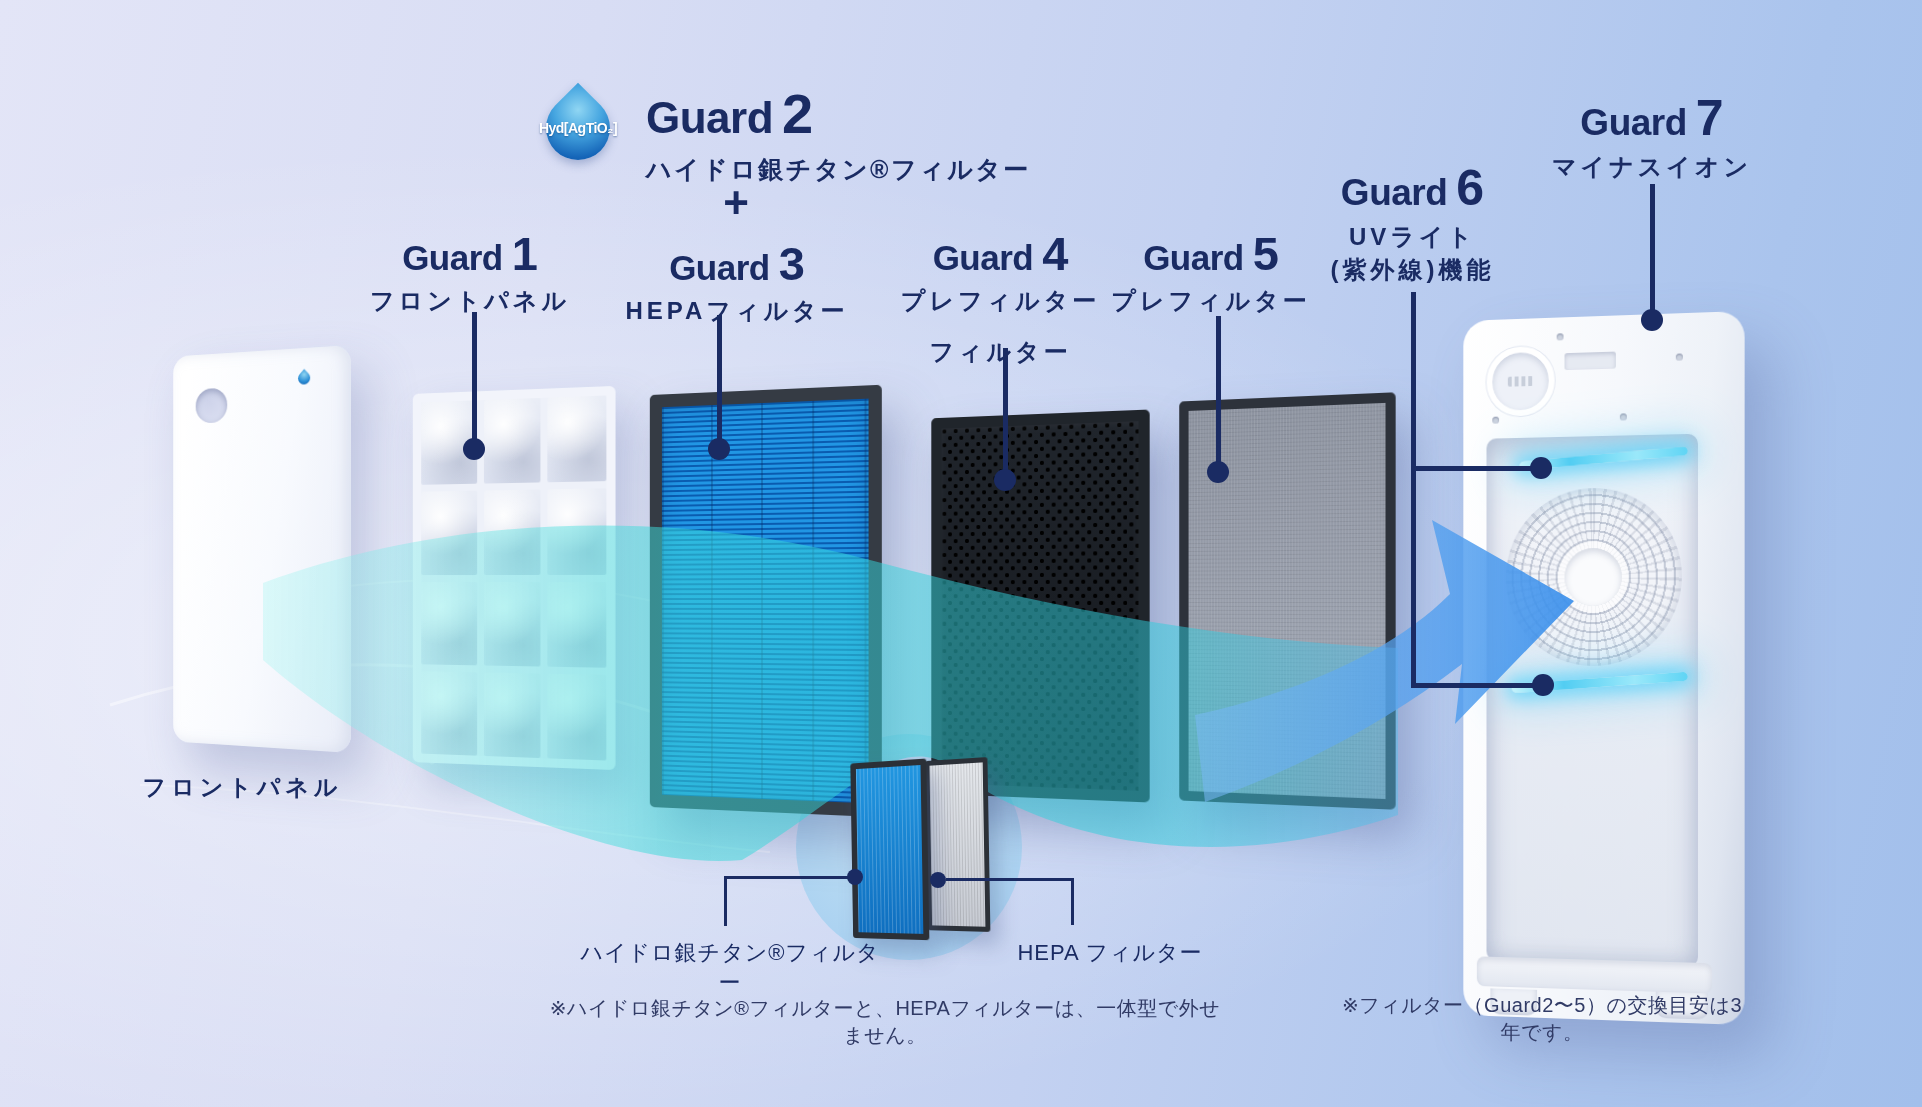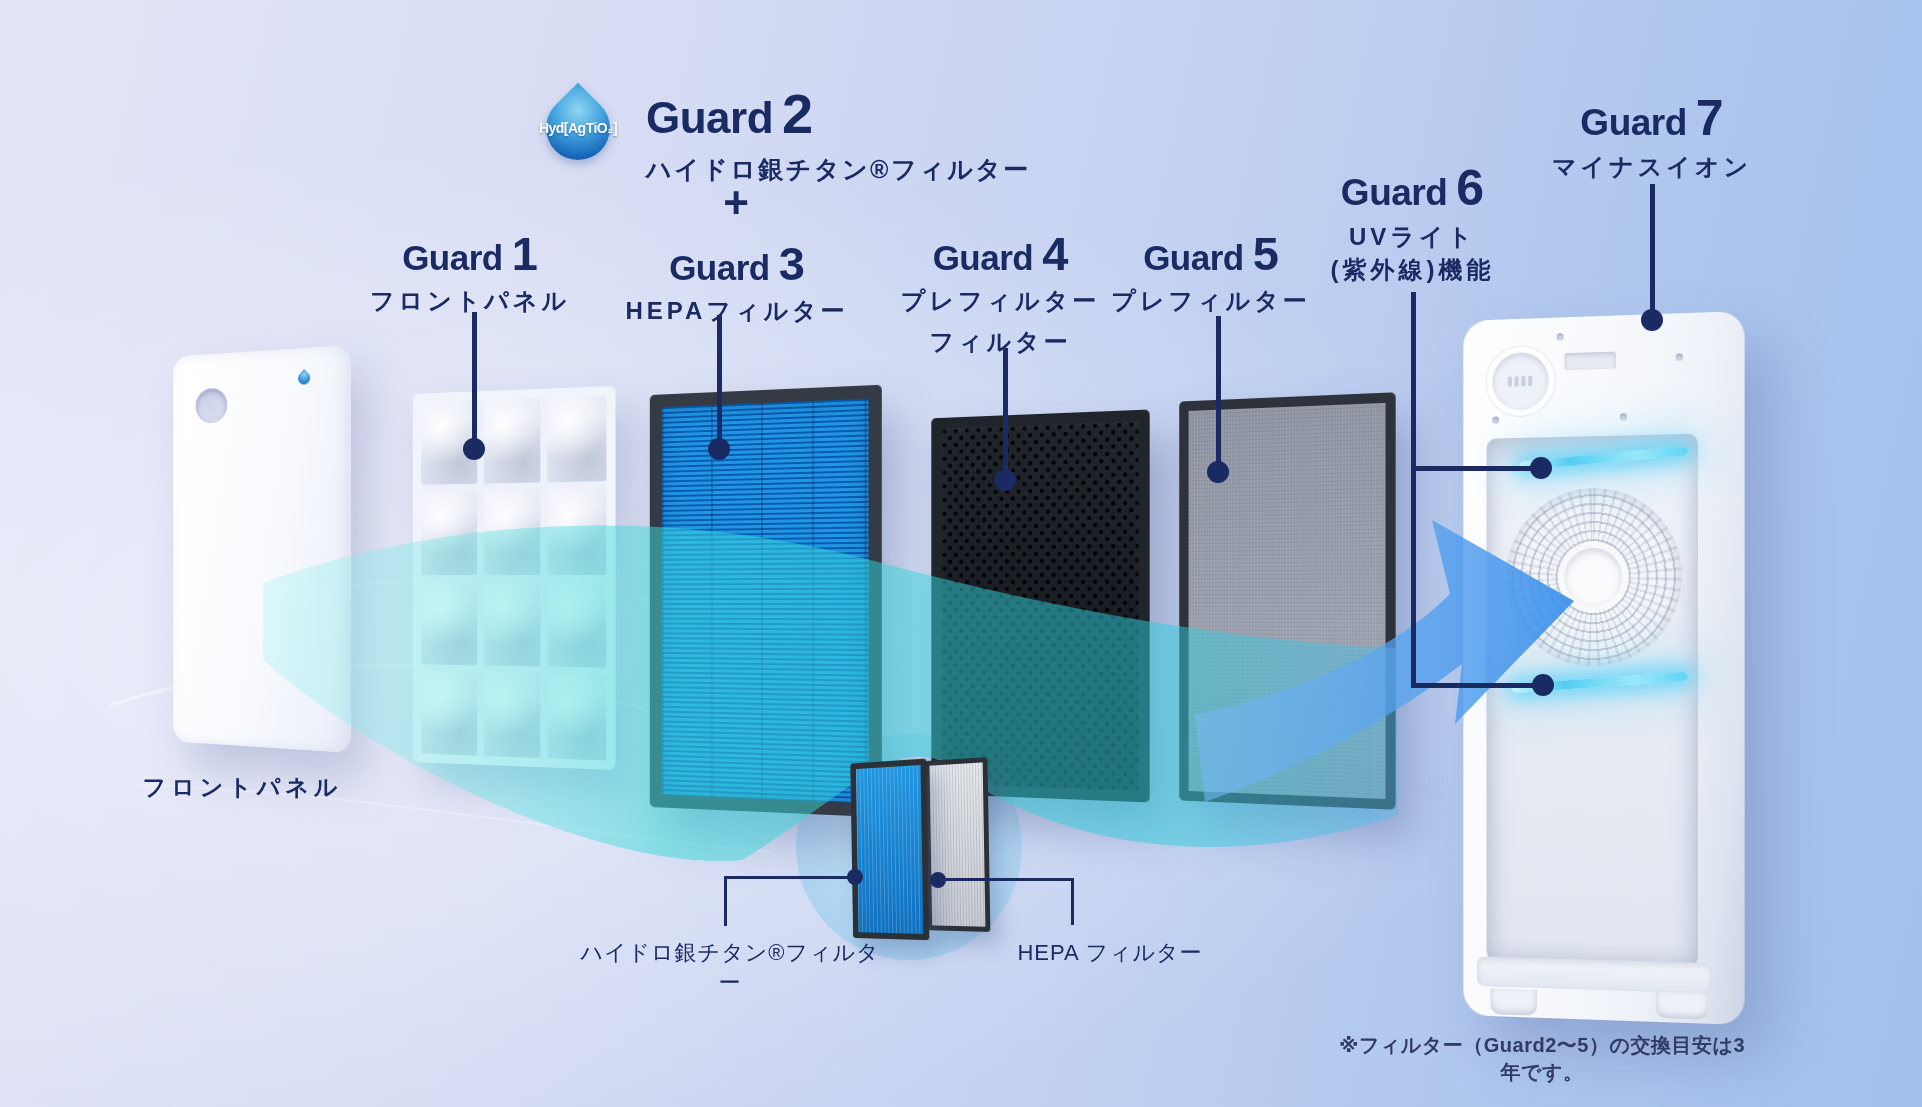--- a/index.html
+++ b/index.html
@@ -353,21 +353,21 @@
     </div>
     <div class="g-sub">HEPAフィルター</div>
   </div>
 
   <div class="guard" style="left:878px;top:230px;width:245px;">
     <div class="g-title">
       <span class="g-word">Guard</span>
       <span class="g-num">4</span>
     </div>
     <div class="g-sub">プレフィルター</div>
-    <div class="g-sub" style="margin-top:10px;">フィルター</div>
+    <div class="g-sub" style="margin-top:20px;">フィルター</div>
   </div>
 
   <div class="guard" style="left:1086px;top:230px;width:250px;">
     <div class="g-title">
       <span class="g-word">Guard</span>
       <span class="g-num">5</span>
     </div>
     <div class="g-sub">プレフィルター</div>
   </div>
 
@@ -413,15 +413,16 @@
   <div class="vline thin" style="left:724px;top:876px;height:50px;"></div>
   <div class="cdot small" style="left:847px;top:869px;"></div>
 
   <div class="cdot small" style="left:930px;top:872px;"></div>
   <div class="hline thin" style="left:946px;top:878px;width:128px;"></div>
   <div class="vline thin" style="left:1071px;top:878px;height:47px;"></div>
 
   <div class="inset-label" style="left:575px;top:938px;width:310px;">ハイドロ銀チタン®フィルター</div>
   <div class="inset-label" style="left:985px;top:938px;width:250px;text-align:center;">HEPA フィルター</div>
 
-  <div class="footnote" style="left:1332px;top:1032px;width:420px;font-weight:bold;">※フィルター（Guard2〜5）の交換目安は3年です。</div>
+  <div class="footnote" style="left:540px;top:995px;width:690px;">※ハイドロ銀チタン®フィルターと、HEPAフィルターは、一体型で外せません。</div>
+  <div class="footnote" style="left:1332px;top:992px;width:420px;">※フィルター（Guard2〜5）の交換目安は3年です。</div>
 
 </div>
 
 </body></html>

